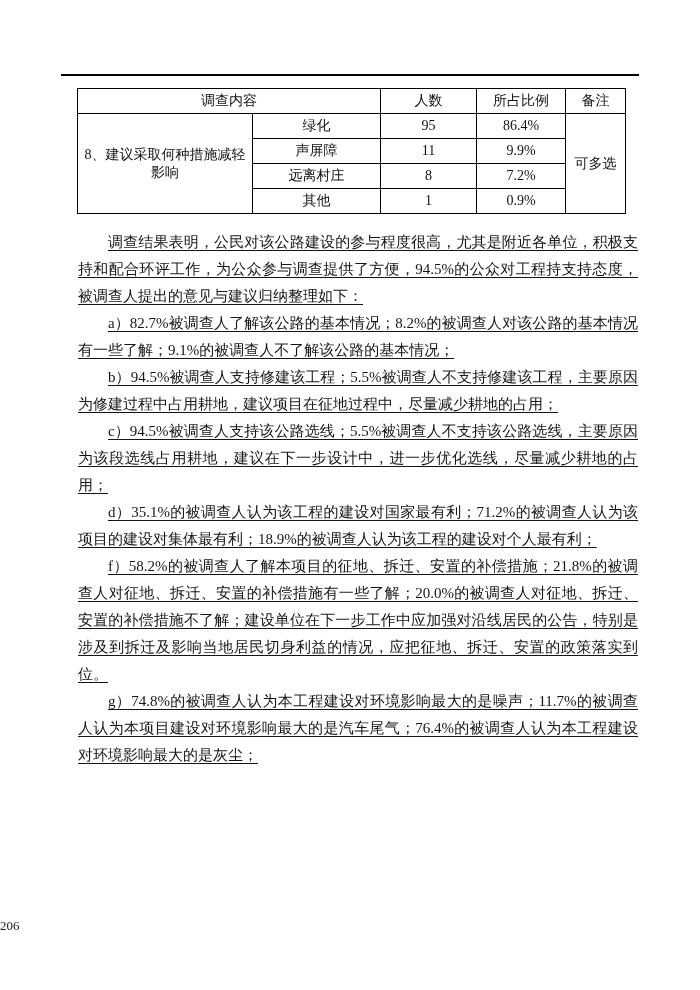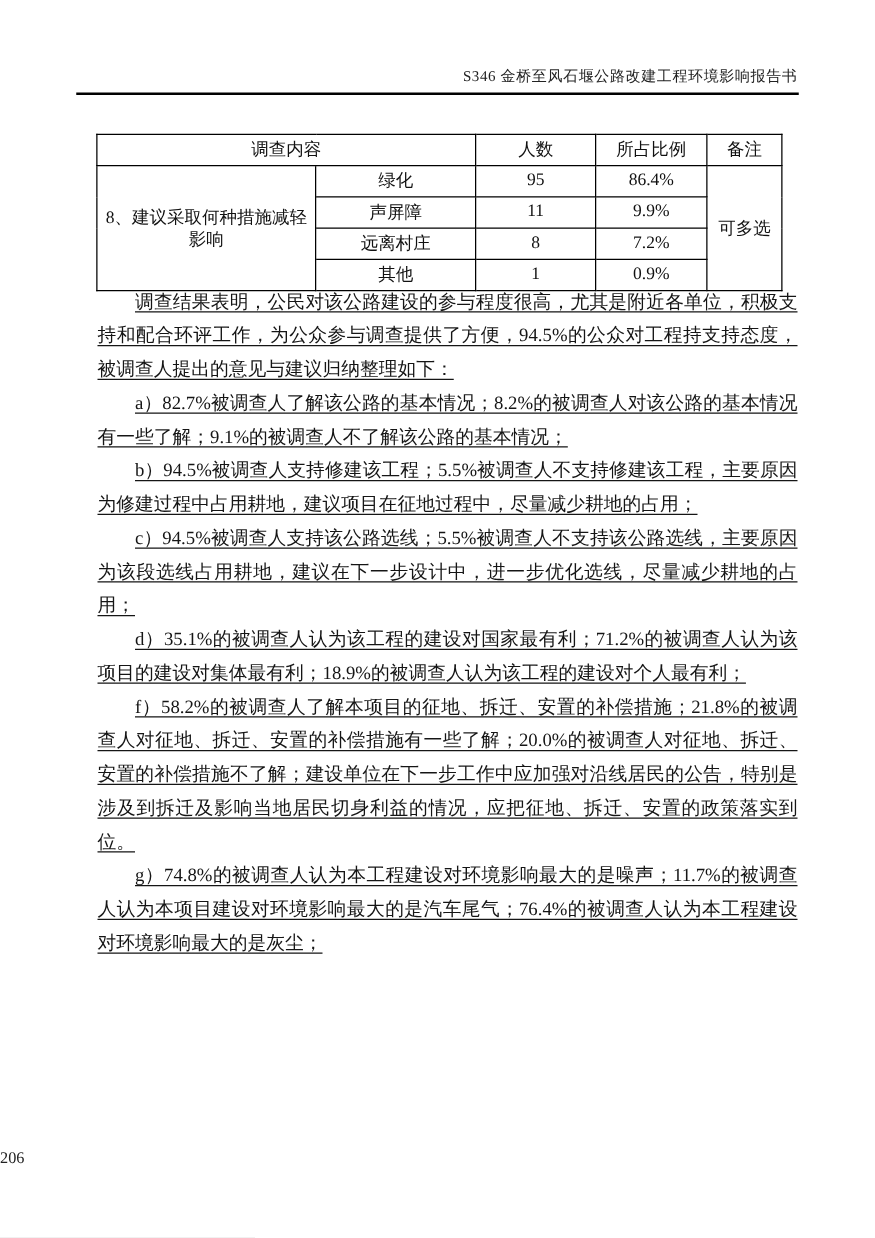--- a/index.html
+++ b/index.html
@@ -28,21 +28,21 @@
     width:548px;
     font-size:14px;
   }
   table.survey td{
     border:1px solid #000;
     text-align:center;vertical-align:middle;
     height:24px;
     padding:0 2px;
     overflow:hidden;
   }
-  table.survey{border:1.5px solid #000;margin-top:19px;}
+  table.survey{border:1.5px solid #000;}
   .body-text{
     position:absolute;top:229px;left:78px;width:560px;
   }
   .body-text p{
     margin:0;
     font-size:15px;
     line-height:27px;
     text-align:justify;
     text-indent:2em;
     text-decoration:underline;
@@ -53,21 +53,20 @@
   .page-number{
     position:absolute;top:918px;left:0;width:100%;
     font-size:13px;color:#222;
   }
 </style>
 </head>
 <body>
 
 <div class="page">
 
-  <div class="running-header">S346 金桥至风石堰公路改建工程环境影响报告书</div>
   <hr class="header-rule">
 
   <table class="survey">
     <colgroup>
       <col style="width:175px">
         <col style="width:128px">
       <col style="width:96px">
         <col style="width:89px">
         <col style="width:60px">
     </colgroup>

